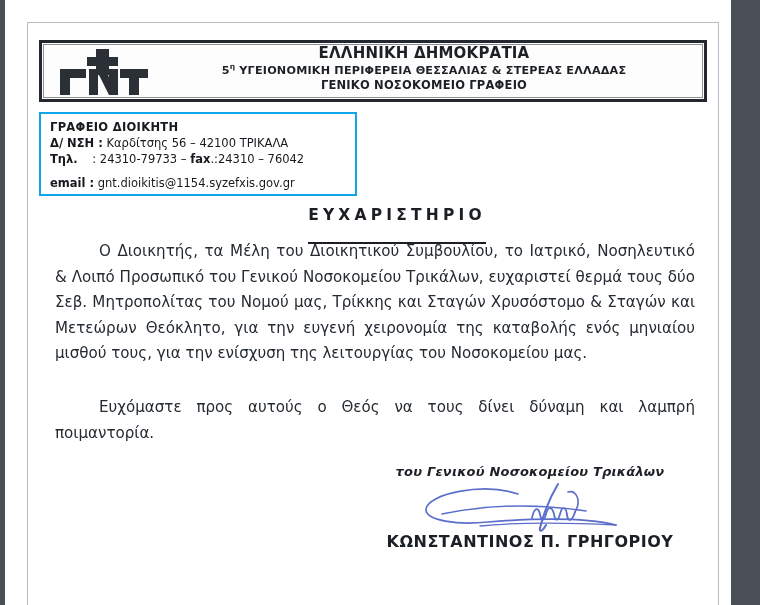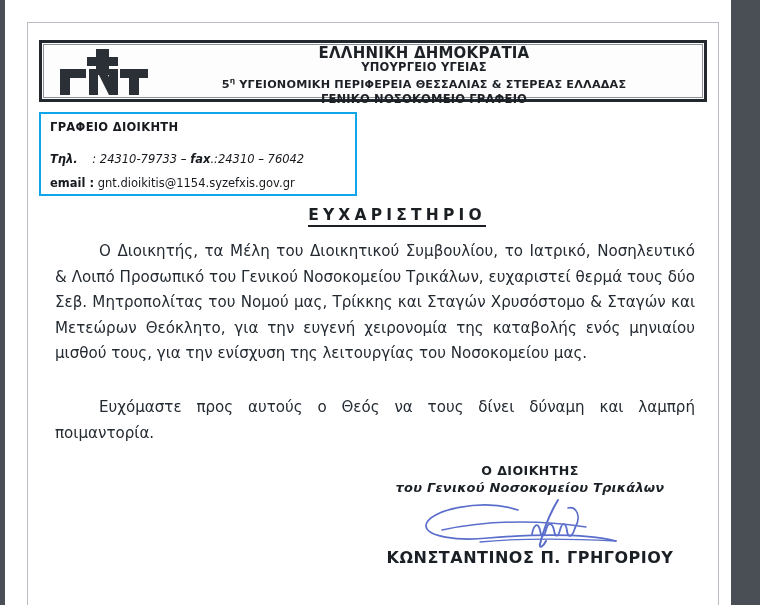--- a/index.html
+++ b/index.html
@@ -111,40 +111,40 @@
   }
   .addr-line {
     position: absolute;
     left: 9px;
     color: #16191d;
     font-size: 11.5px;
     white-space: nowrap;
   }
   .addr-office { top: 6px;  font-weight: bold; letter-spacing: 0.3px; }
   .addr-street { top: 22px; }
-  .addr-phone  { top: 38px; font-style: italic; }
+  .addr-phone  { top: 38px; }
   .addr-email  { top: 62px; }
   .addr-label { font-weight: bold; }
   .addr-value { font-weight: normal; }
 
   
   .doc-title {
     position: absolute;
     left: 0;
     right: 0;
     top: 182px;
     text-align: center;
   }
   .doc-title span {
     font-size: 15.5px;
     font-weight: bold;
     letter-spacing: 4.2px;
     color: #1b1f24;
     border-bottom: 2px solid #1b1f24;
-    padding-bottom: 1px;
+    padding-bottom: 18px;
     margin-left: 48px;
   }
 
   .body-block {
     position: absolute;
     left: 27px;
     width: 640px;
     color: #232a31;
     font-size: 15.1px;
     line-height: 25.6px;
@@ -227,29 +227,32 @@
             <polygon points="40,22 49,22 62,48 53,48"></polygon>
 
             <rect x="64" y="22" width="28" height="9"></rect>
             <rect x="73" y="22" width="10" height="26"></rect>
           </g>
         </svg>
       </div>
 
       <div class="lh-lines">
         <div class="lh-line lh-1">ΕΛΛΗΝΙΚΗ ΔΗΜΟΚΡΑΤΙΑ</div>
-        <div class="lh-line lh-2">ΥΠΟΥΡΓΕΙΟ ΥΓΕΙΑΣ</div>
         <div class="lh-line lh-3"><span>5</span><span class="sup">η</span> <span>ΥΓΕΙΟΝΟΜΙΚΗ ΠΕΡΙΦΕΡΕΙΑ ΘΕΣΣΑΛΙΑΣ &amp;  ΣΤΕΡΕΑΣ ΕΛΛΑΔΑΣ</span></div>
         <div class="lh-line lh-4">ΓΕΝΙΚΟ ΝΟΣΟΚΟΜΕΙΟ ΓΡΑΦΕΙΟ</div>
       </div>
     </div>
 
     <div class="address-box">
       <div class="addr-line addr-office">ΓΡΑΦΕΙΟ ΔΙΟΙΚΗΤΗ</div>
 
+      <div class="addr-line addr-street">
+        <span class="addr-label">Δ/ ΝΣΗ :</span>
+        <span class="addr-value">Καρδίτσης 56 – 42100 ΤΡΙΚΑΛΑ</span>
+      </div>
 
       <div class="addr-line addr-phone">
         <span class="addr-label">Τηλ.</span>
         &nbsp;&nbsp;&nbsp;<span class="addr-value">: 24310-79733 –</span>
         <span class="addr-label">fax</span><span class="addr-value">.:24310 – 76042</span>
       </div>
 
       <div class="addr-line addr-email">
         <span class="addr-label">email :</span>
         <span class="addr-value">gnt.dioikitis@1154.syzefxis.gov.gr</span>
@@ -262,21 +265,20 @@
 
     <div class="body-block p1">
       <p>Ο Διοικητής, τα Μέλη του Διοικητικού Συμβουλίου, το Ιατρικό, Νοσηλευτικό &amp; Λοιπό Προσωπικό του Γενικού Νοσοκομείου Τρικάλων, ευχαριστεί θερμά τους δύο Σεβ. Μητροπολίτας του Νομού μας, Τρίκκης και Σταγών Χρυσόστομο &amp; Σταγών και Μετεώρων Θεόκλητο, για την ευγενή χειρονομία της καταβολής ενός μηνιαίου μισθού τους, για την ενίσχυση της λειτουργίας του Νοσοκομείου μας.</p>
     </div>
 
     <div class="body-block p2">
       <p>Ευχόμαστε προς αυτούς ο Θεός να τους δίνει δύναμη και λαμπρή ποιμαντορία.</p>
     </div>
 
     <div class="sig-block">
-      <div class="sig-role">Ο ΔΙΟΙΚΗΤΗΣ</div>
       <div class="sig-org">του Γενικού Νοσοκομείου Τρικάλων</div>
 
       <div class="sig-ink">
         <svg width="240" height="58" viewBox="0 0 240 58" aria-hidden="true">
           <g fill="none" stroke="#5b6ecb" stroke-linecap="round" stroke-linejoin="round">
 
             <path d="M108 16 C 72 4, 18 16, 16 31 C 15 43, 48 47, 78 44 C 128 40, 178 40, 206 47" stroke-width="1.7"></path>
 
             <path d="M32 36 C 80 26, 130 26, 176 33" stroke-width="1.5"></path>
 

